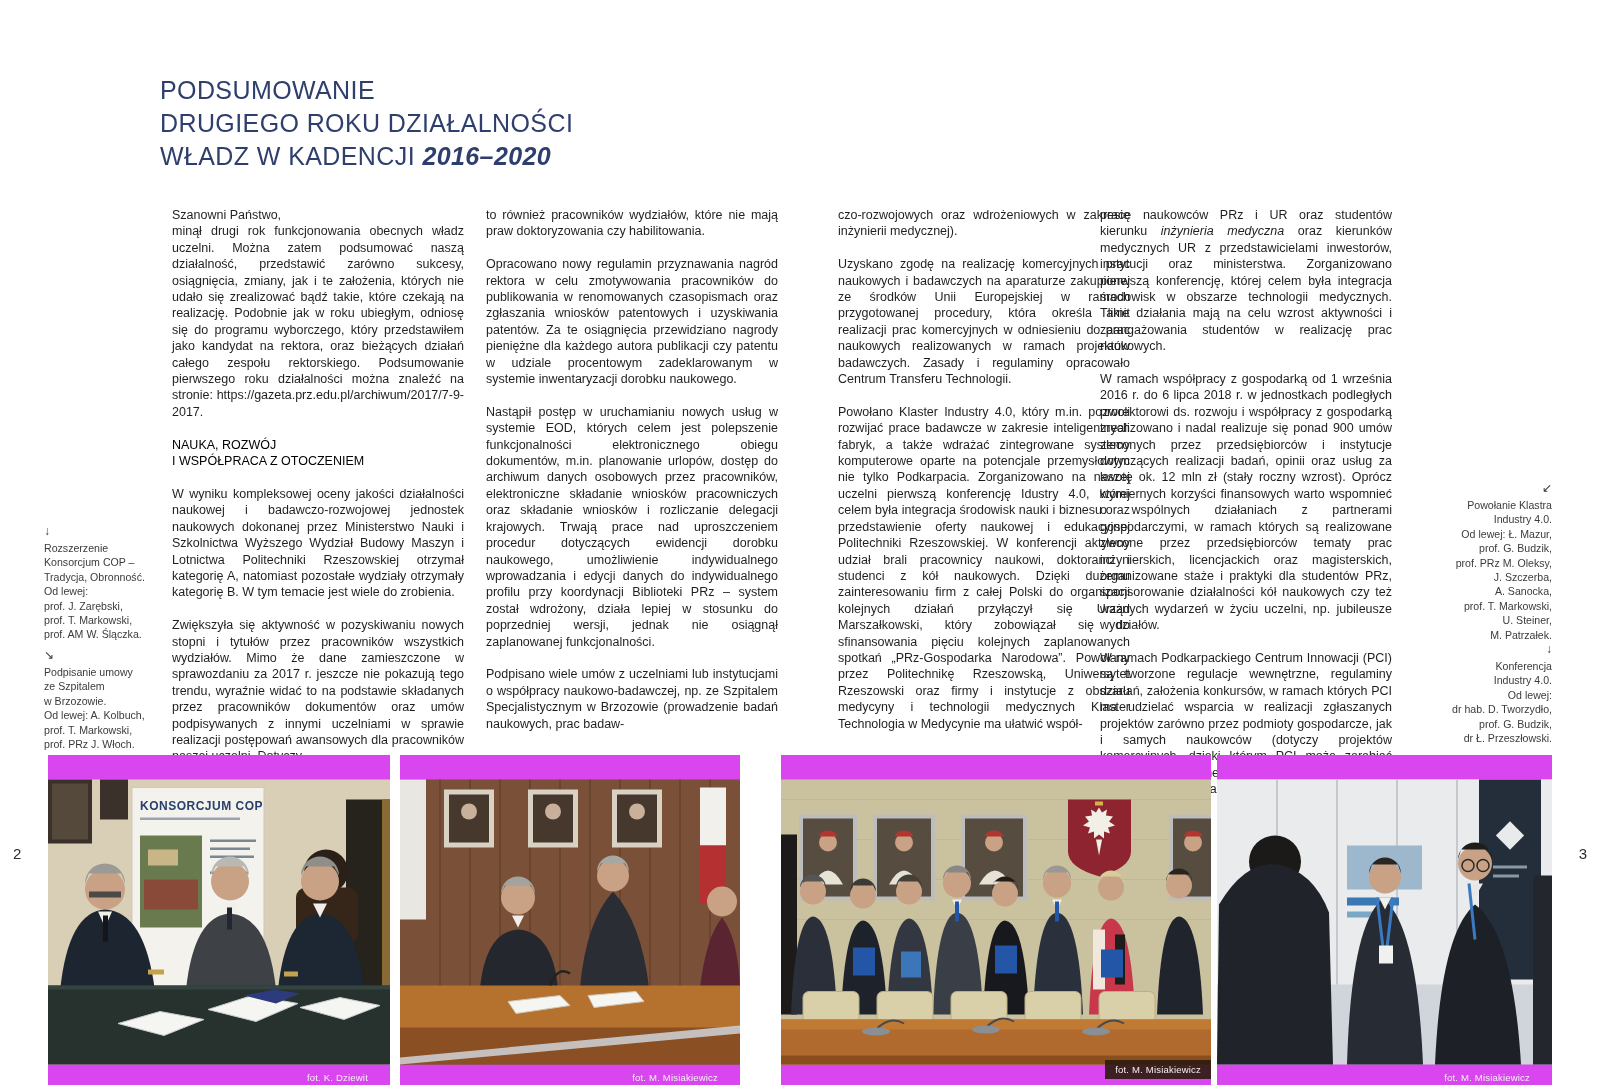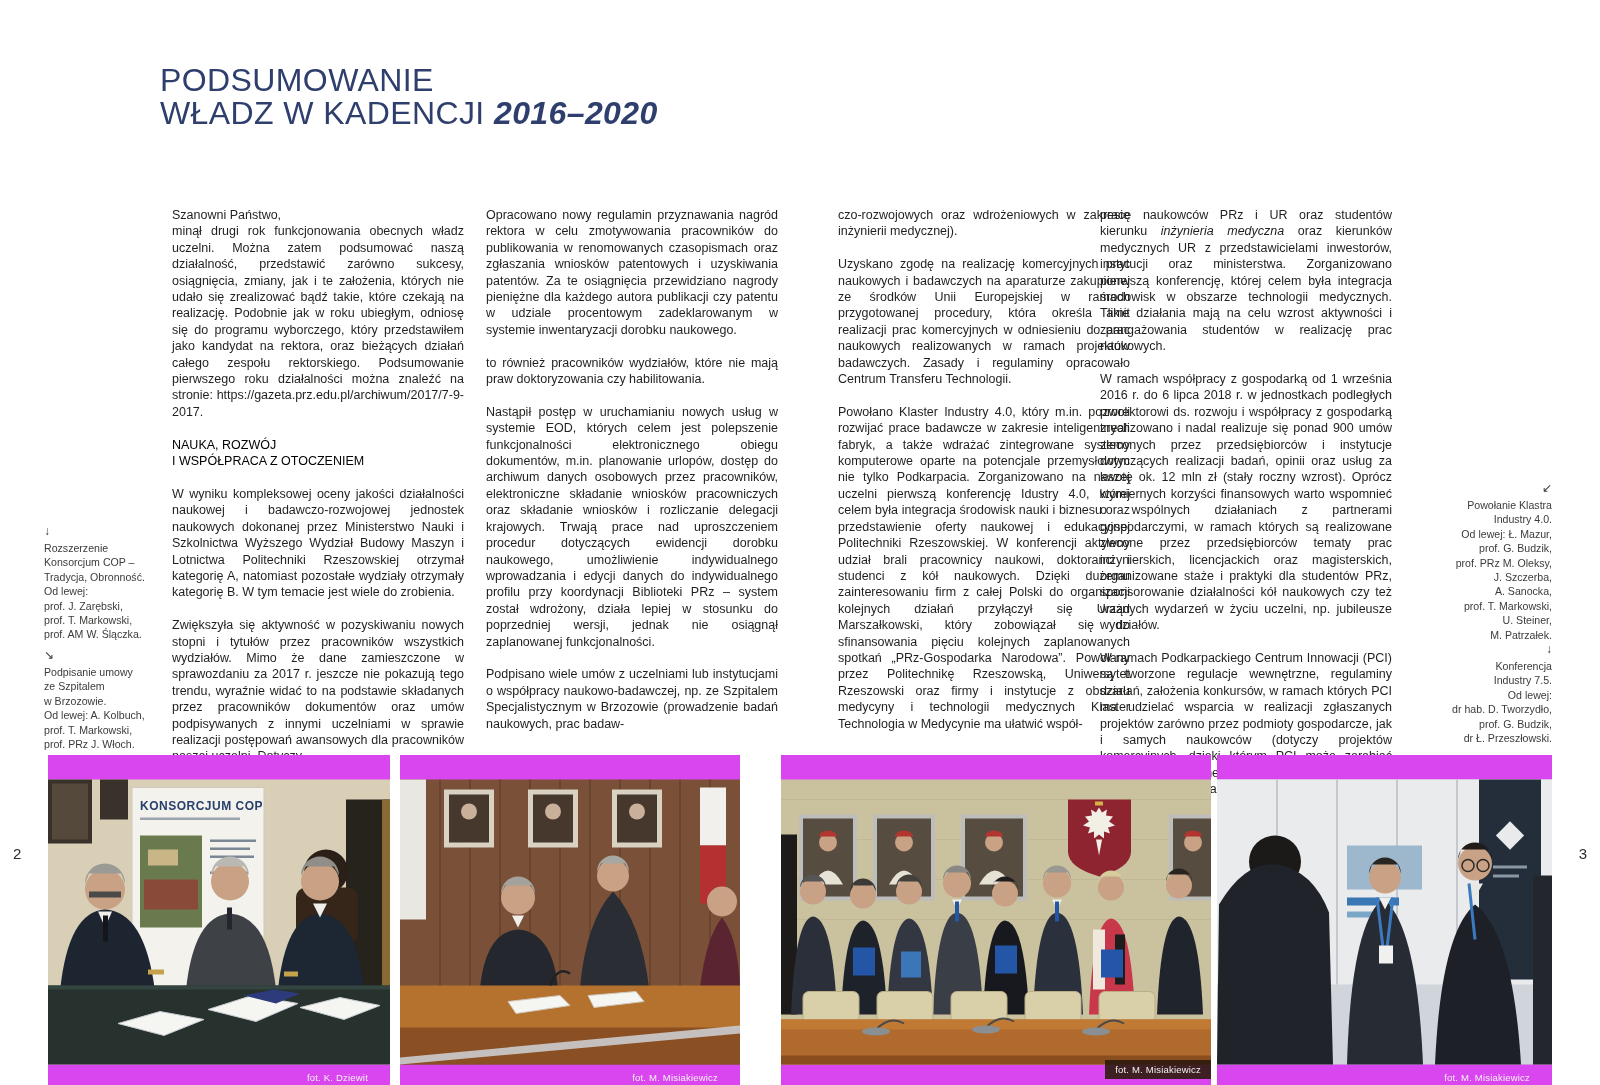--- a/index.html
+++ b/index.html
@@ -1,20 +1,20 @@
 <!DOCTYPE html>
 <html><head>
 <meta charset="utf-8">
 <style>
   html,body{margin:0;padding:0;background:#ffffff;}
   .spread{position:relative;width:1600px;height:1085px;background:#ffffff;
           font-family:"Liberation Sans",sans-serif;overflow:hidden;color:#1d1d1b;}
 
   
-  .title{position:absolute;left:160px;top:64px;color:#2e3e6d;font-size:32px;
+  .title{position:absolute;left:160px;top:74px;color:#2e3e6d;font-size:25px;
          line-height:33px;letter-spacing:.4px;font-weight:400;}
   .title .bold{font-weight:700;font-style:italic;}
 
   
   .col{position:absolute;top:207px;width:292px;font-size:12.5px;line-height:16.4px;
        text-align:justify;color:#201f1d;}
   .col p{margin:0 0 16.4px 0;}
   .col p.tight{margin:0;}
   .col1{left:172px;} .col2{left:486px;} .col3{left:838px;} .col4{left:1100px;}
   .subhead{font-size:12.5px;line-height:16.4px;font-weight:400;color:#000;
@@ -49,37 +49,38 @@
 </head>
 <body>
 
 <div class="spread">
 
   <div class="pageno left">2</div>
   <div class="pageno right">3</div>
 
   <header class="title">
     <div>PODSUMOWANIE</div>
+    <div>DRUGIEGO ROKU DZIAŁALNOŚCI</div>
     <div><span>WŁADZ W KADENCJI </span><span class="bold">2016–2020</span></div>
   </header>
 
   <div class="col col1">
     <p class="tight">Szanowni Państwo,</p>
     <p>minął drugi rok funkcjonowania obecnych władz uczelni. Można zatem podsumować naszą działalność, przedstawić zarówno sukcesy, osiągnięcia, zmiany, jak i te założenia, których nie udało się zrealizować bądź takie, które czekają na realizację. Podobnie jak w roku ubiegłym, odniosę się do programu wyborczego, który przedstawiłem jako kandydat na rektora, oraz bieżących działań całego zespołu rektorskiego. Podsumowanie pierwszego roku działalności można znaleźć na stronie: https://gazeta.prz.edu.pl/archiwum/2017/7-9-2017.</p>
     <h3 class="subhead">
       <span>NAUKA, ROZWÓJ</span>
       <span>I WSPÓŁPRACA Z OTOCZENIEM</span>
     </h3>
     <p>W wyniku kompleksowej oceny jakości działalności naukowej i badawczo-rozwojowej jednostek naukowych dokonanej przez Ministerstwo Nauki i Szkolnictwa Wyższego Wydział Budowy Maszyn i Lotnictwa Politechniki Rzeszowskiej otrzymał kategorię A, natomiast pozostałe wydziały otrzymały kategorię B. W tym temacie jest wiele do zrobienia.</p>
     <p>Zwiększyła się aktywność w pozyskiwaniu nowych stopni i tytułów przez pracowników wszystkich wydziałów. Mimo że dane zamieszczone w sprawozdaniu za 2017 r. jeszcze nie pokazują tego trendu, wyraźnie widać to na podstawie składanych przez pracowników dokumentów oraz umów podpisywanych z innymi uczelniami w sprawie realizacji postępowań awansowych dla pracowników naszej uczelni. Dotyczy</p>
   </div>
 
   <div class="col col2">
+    <p>to również pracowników wydziałów, które nie mają praw doktoryzowania czy habilitowania.</p>
     <p>Opracowano nowy regulamin przyznawania nagród rektora w celu zmotywowania pracowników do publikowania w renomowanych czasopismach oraz zgłaszania wniosków patentowych i uzyskiwania patentów. Za te osiągnięcia przewidziano nagrody pieniężne dla każdego autora publikacji czy patentu w udziale procentowym zadeklarowanym w systemie inwentaryzacji dorobku naukowego.</p>
-    <p>to również pracowników wydziałów, które nie mają praw doktoryzowania czy habilitowania.</p>
     <p>Nastąpił postęp w uruchamianiu nowych usług w systemie EOD, których celem jest polepszenie funkcjonalności elektronicznego obiegu dokumentów, m.in. planowanie urlopów, dostęp do archiwum danych osobowych przez pracowników, elektroniczne składanie wniosków pracowniczych oraz składanie wniosków i rozliczanie delegacji krajowych. Trwają prace nad uproszczeniem procedur dotyczących ewidencji dorobku naukowego, umożliwienie indywidualnego wprowadzania i edycji danych do indywidualnego profilu przy koordynacji Biblioteki PRz – system został wdrożony, działa lepiej w stosunku do poprzedniej wersji, jednak nie osiągnął zaplanowanej funkcjonalności.</p>
     <p>Podpisano wiele umów z uczelniami lub instytucjami o współpracy naukowo-badawczej, np. ze Szpitalem Specjalistycznym w Brzozowie (prowadzenie badań naukowych, prac badaw-</p>
   </div>
 
   <div class="col col3">
     <p>czo-rozwojowych oraz wdrożeniowych w zakresie inżynierii medycznej).</p>
     <p>Uzyskano zgodę na realizację komercyjnych prac naukowych i badawczych na aparaturze zakupionej ze środków Unii Europejskiej w ramach przygotowanej procedury, która określa limit realizacji prac komercyjnych w odniesieniu do prac naukowych realizowanych w ramach projektów badawczych. Zasady i regulaminy opracowało Centrum Transferu Technologii.</p>
     <p>Powołano Klaster Industry 4.0, który m.in. pozwoli rozwijać prace badawcze w zakresie inteligentnych fabryk, a także wdrażać zintegrowane systemy komputerowe oparte na potencjale przemysłowym nie tylko Podkarpacia. Zorganizowano na naszej uczelni pierwszą konferencję Idustry 4.0, której celem była integracja środowisk nauki i biznesu oraz przedstawienie oferty naukowej i edukacyjnej Politechniki Rzeszowskiej. W konferencji aktywny udział brali pracownicy naukowi, doktoranci i studenci z kół naukowych. Dzięki dużemu zainteresowaniu firm z całej Polski do organizacji kolejnych działań przyłączył się Urząd Marszałkowski, który zobowiązał się do sfinansowania pięciu kolejnych zaplanowanych spotkań „PRz-Gospodarka Narodowa”. Powołany przez Politechnikę Rzeszowską, Uniwersytet Rzeszowski oraz firmy i instytucje z obszaru medycyny i technologii medycznych Klaster Technologia w Medycynie ma ułatwić współ-</p>
   </div>
 
@@ -117,21 +118,21 @@
 prof. PRz M. Oleksy,
 J. Szczerba,
 A. Sanocka,
 prof. T. Markowski,
 U. Steiner,
 M. Patrzałek.</div>
   </aside>
   <aside class="note note-right-2">
     <div class="arrow">↓</div>
     <div class="note-text">Konferencja
-Industry 7.5.
+Industry 4.0.
 Od lewej:
 dr hab. D. Tworzydło,
 prof. G. Budzik,
 dr Ł. Przeszłowski.</div>
   </aside>
 
   <figure class="photo photo1" style="margin:0;">
     <svg viewBox="0 0 342 285">
       <rect width="342" height="285" fill="#d8cfb6"></rect>
       <rect x="0" y="0" width="44" height="64" fill="#39312a"></rect>

